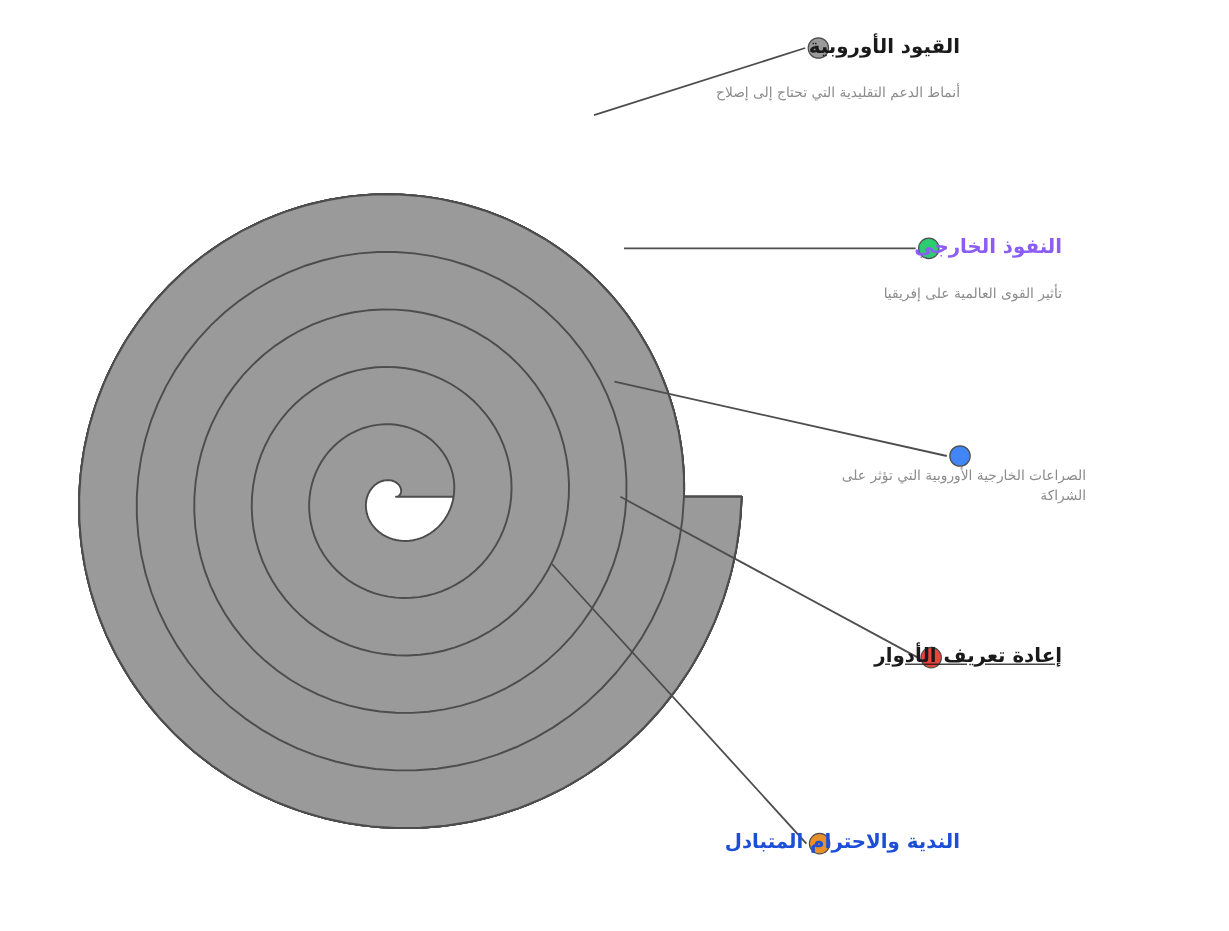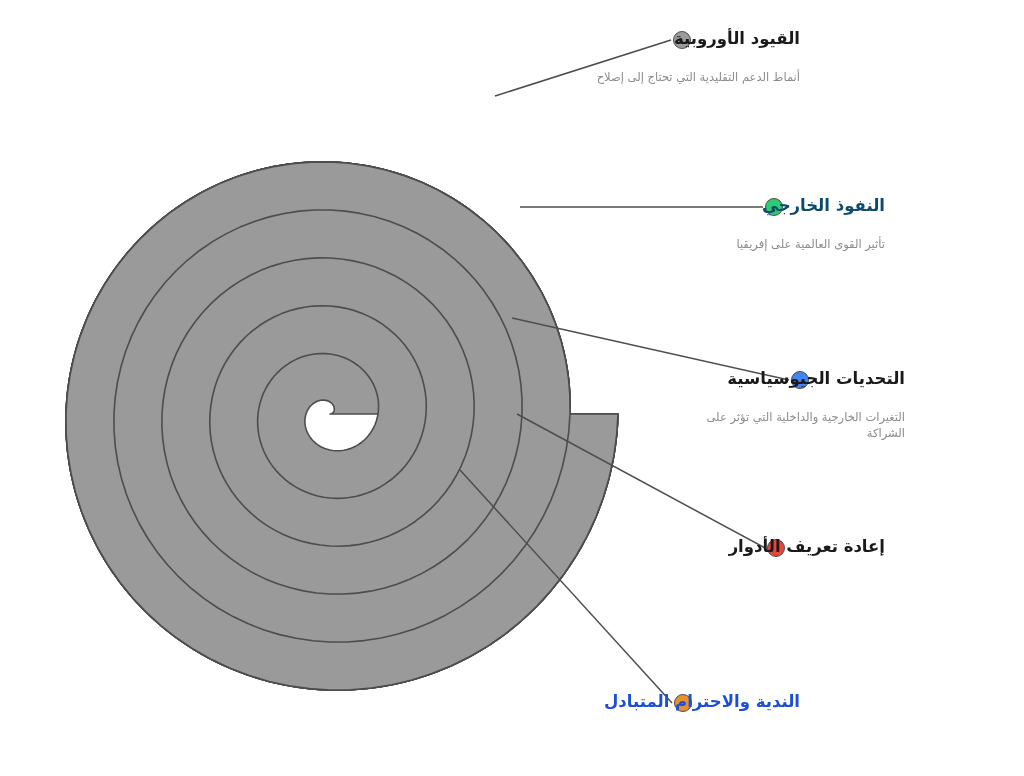--- a/index.html
+++ b/index.html
@@ -78,31 +78,30 @@
   </svg>
 
   <div id="labels-layer">
       <div class="dot-marker" style="left: 673px; top: 31px; width: 18px; height: 18px; background: rgb(154, 154, 154); border: 1.6px solid rgb(77, 77, 77);"></div>
       <div class="label-group" style="right: 224px; top: 29px; max-width: 230px;">
         <div class="label-title" style="color: rgb(26, 26, 26);">القيود الأوروبية</div>
         <div class="label-desc" style="color: rgb(140, 140, 140);">أنماط الدعم التقليدية التي تحتاج إلى إصلاح</div>
       </div>
       <div class="dot-marker" style="left: 765px; top: 198px; width: 18px; height: 18px; background: rgb(46, 204, 113); border: 1.6px solid rgb(77, 77, 77);"></div>
       <div class="label-group" style="right: 139px; top: 196px; max-width: 230px;">
-        <div class="label-title" style="color: #0c4a6e;">النفوذ الخارجي</div>
+        <div class="label-title" style="color: #8b5cf6;">النفوذ الخارجي</div>
         <div class="label-desc" style="color: rgb(140, 140, 140);">تأثير القوى العالمية على إفريقيا</div>
       </div>
       <div class="dot-marker" style="left: 791px; top: 371px; width: 18px; height: 18px; background: rgb(66, 133, 244); border: 1.6px solid rgb(77, 77, 77);"></div>
       <div class="label-group" style="right: 119px; top: 369px; max-width: 230px;">
-        <div class="label-title" style="color: rgb(26, 26, 26);">التحديات الجيوسياسية</div>
-        <div class="label-desc" style="color: rgb(140, 140, 140);">التغيرات الخارجية والداخلية التي تؤثر على الشراكة</div>
+        <div class="label-desc" style="color: rgb(140, 140, 140);">الصراعات الخارجية الأوروبية التي تؤثر على الشراكة</div>
       </div>
       <div class="dot-marker" style="left: 767px; top: 539px; width: 18px; height: 18px; background: rgb(232, 69, 60); border: 1.6px solid rgb(77, 77, 77);"></div>
       <div class="label-group" style="right: 139px; top: 537px; max-width: 230px;">
-        <div class="label-title" style="color: rgb(26, 26, 26);">إعادة تعريف الأدوار</div>
+        <div class="label-title" style="color: rgb(26, 26, 26); text-decoration: underline;">إعادة تعريف الأدوار</div>
       </div>
       <div class="dot-marker" style="left: 674px; top: 694px; width: 18px; height: 18px; background: rgb(232, 145, 42); border: 1.6px solid rgb(77, 77, 77);"></div>
       <div class="label-group" style="right: 224px; top: 692px; max-width: 230px;">
         <div class="label-title" style="color: #1d4ed8;">الندية والاحترام المتبادل</div>
       </div>
     </div>
 
 </div>
 
 </body></html>

